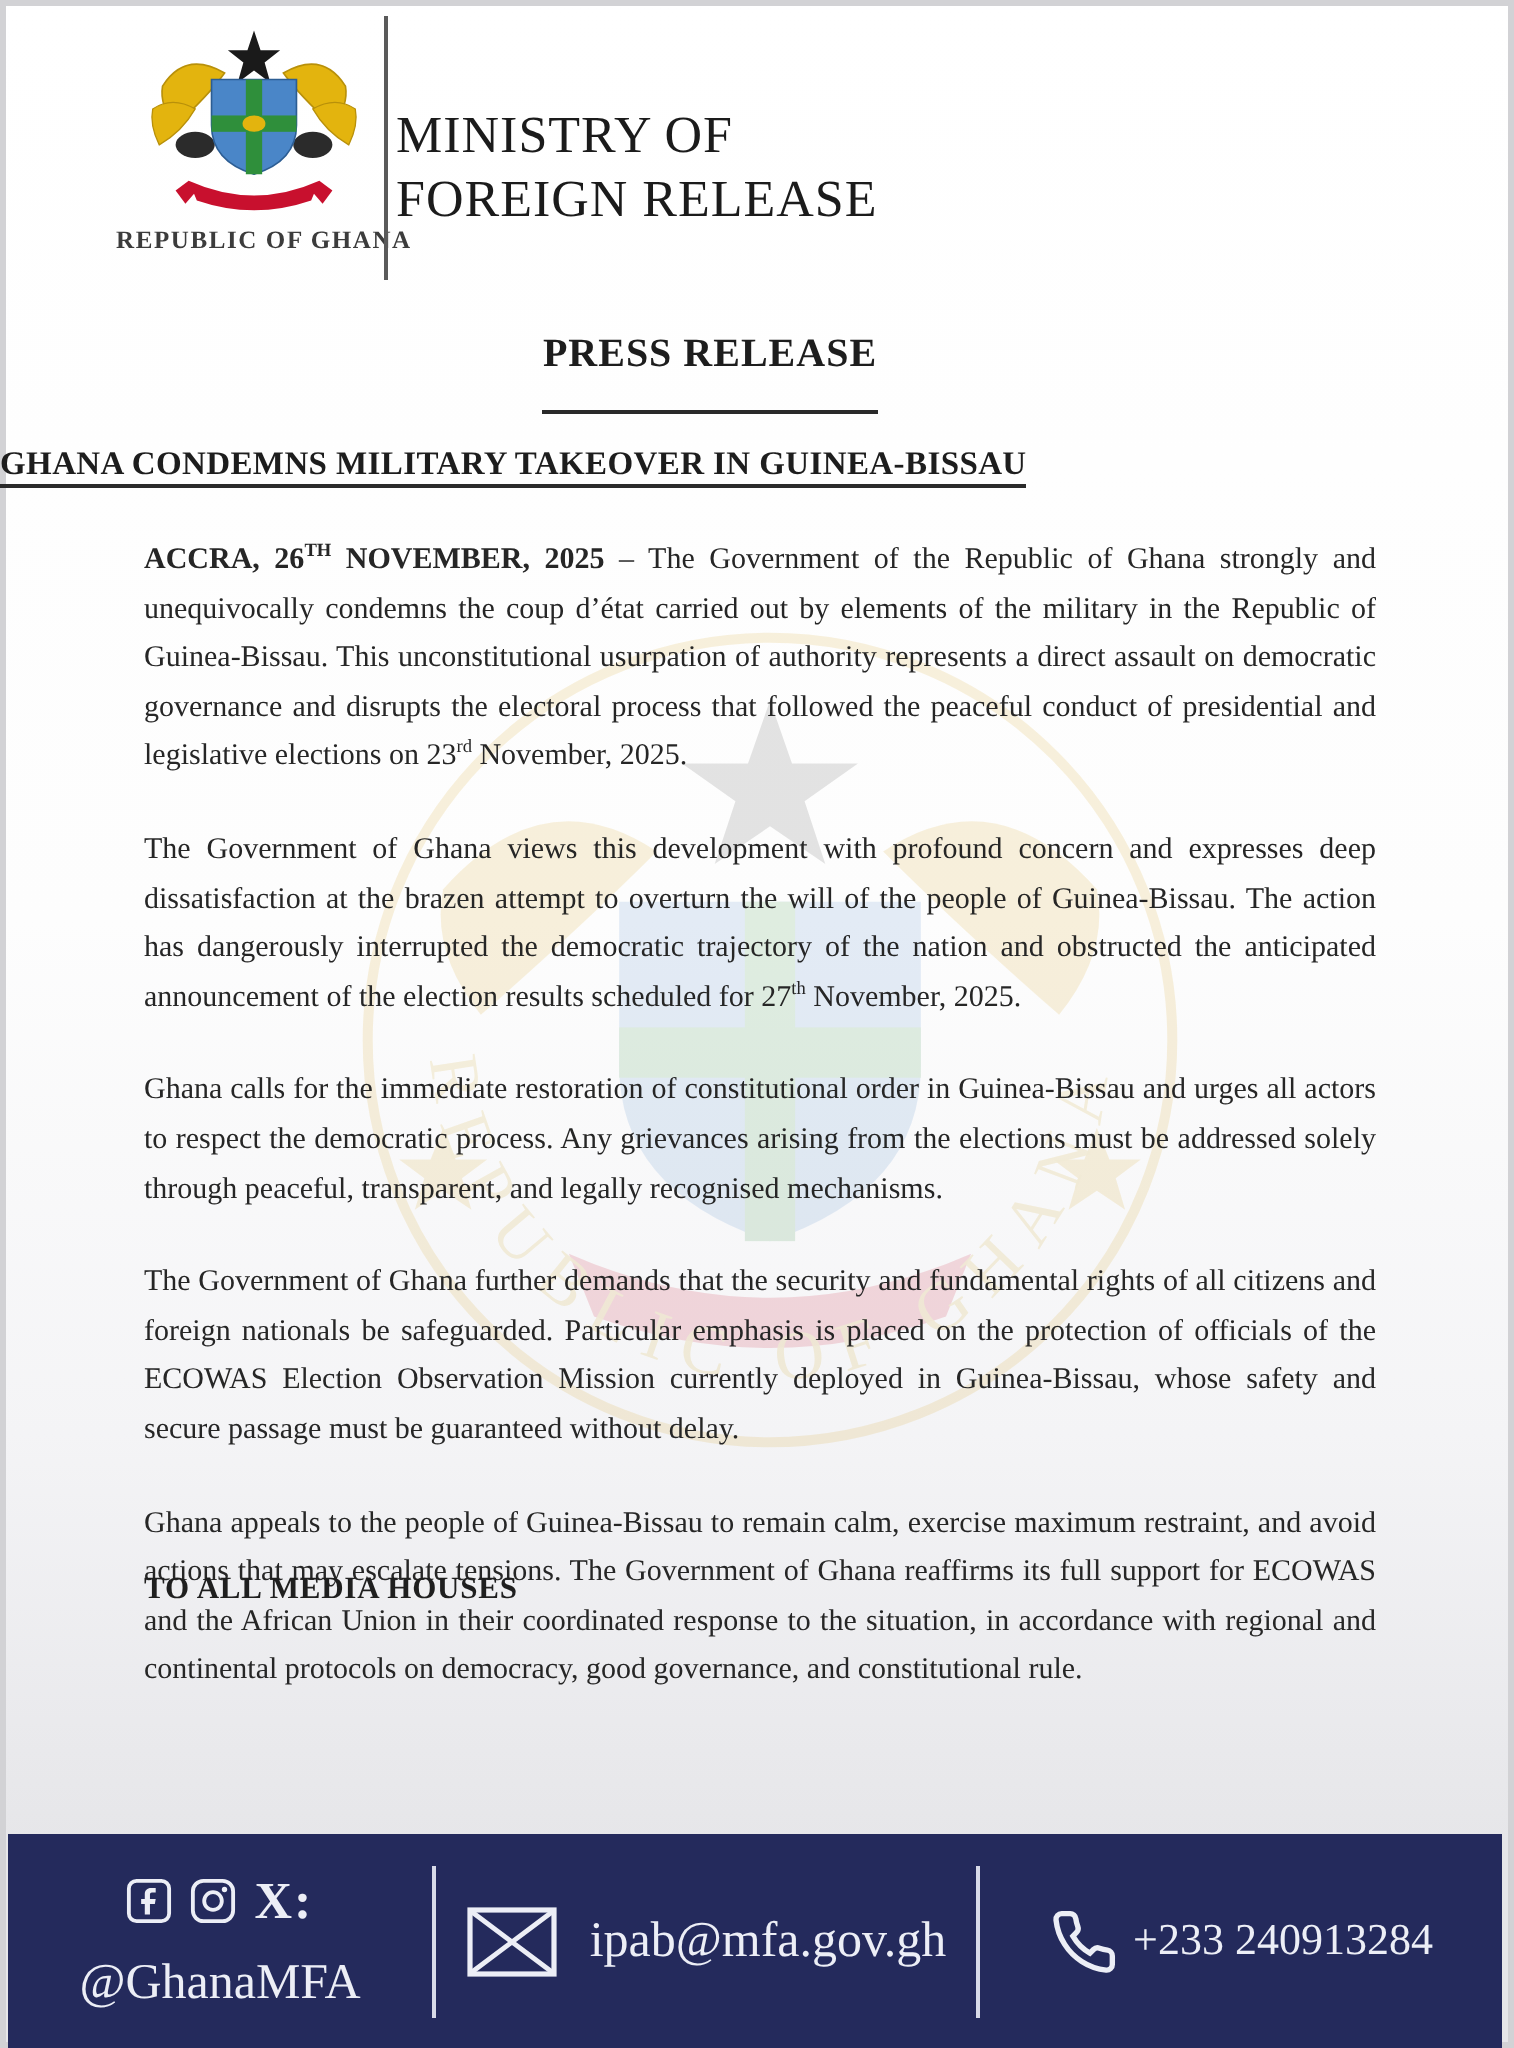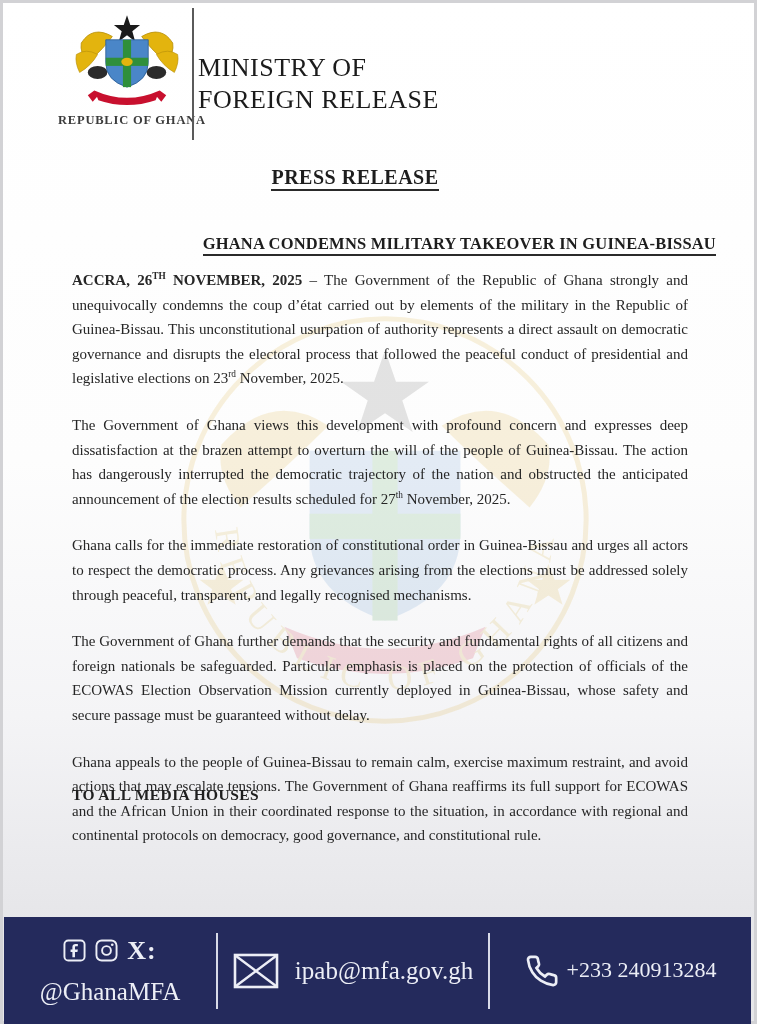--- a/index.html
+++ b/index.html
@@ -33,24 +33,24 @@
     position:absolute;left:140px;top:40px;width:320px;margin:0;
     text-align:left;font-size:26px;line-height:1.22;font-weight:normal;
     color:#1b1b1b;letter-spacing:0.5px;
   }
   
   .press-release-title{
     position:absolute;top:166px;left:0;width:710px;text-align:center;
   }
   .press-release-title .u{
     font-size:20px;font-weight:bold;letter-spacing:0.5px;color:#1d1d1d;
-    border-bottom:2px solid #2a2a2a;padding-bottom:1px;
+    border-bottom:2px solid #2a2a2a;padding-bottom:17px;
   }
   .headline{
-    position:absolute;top:234px;left:0;width:716px;text-align:right;font-family:Liberation Serif, serif;
+    position:absolute;top:222px;left:0;width:716px;text-align:left;font-family:Liberation Serif, serif;
   }
   .headline .u{
     font-size:16.5px;font-weight:bold;color:#1d1d1d;
     border-bottom:2px solid #2a2a2a;padding-bottom:1px;letter-spacing:0.2px;
   }
   
   .body-text{
     position:absolute;top:268px;left:72px;width:616px;
     font-size:15px;line-height:24.6px;color:#262626;text-align:justify;
   }

